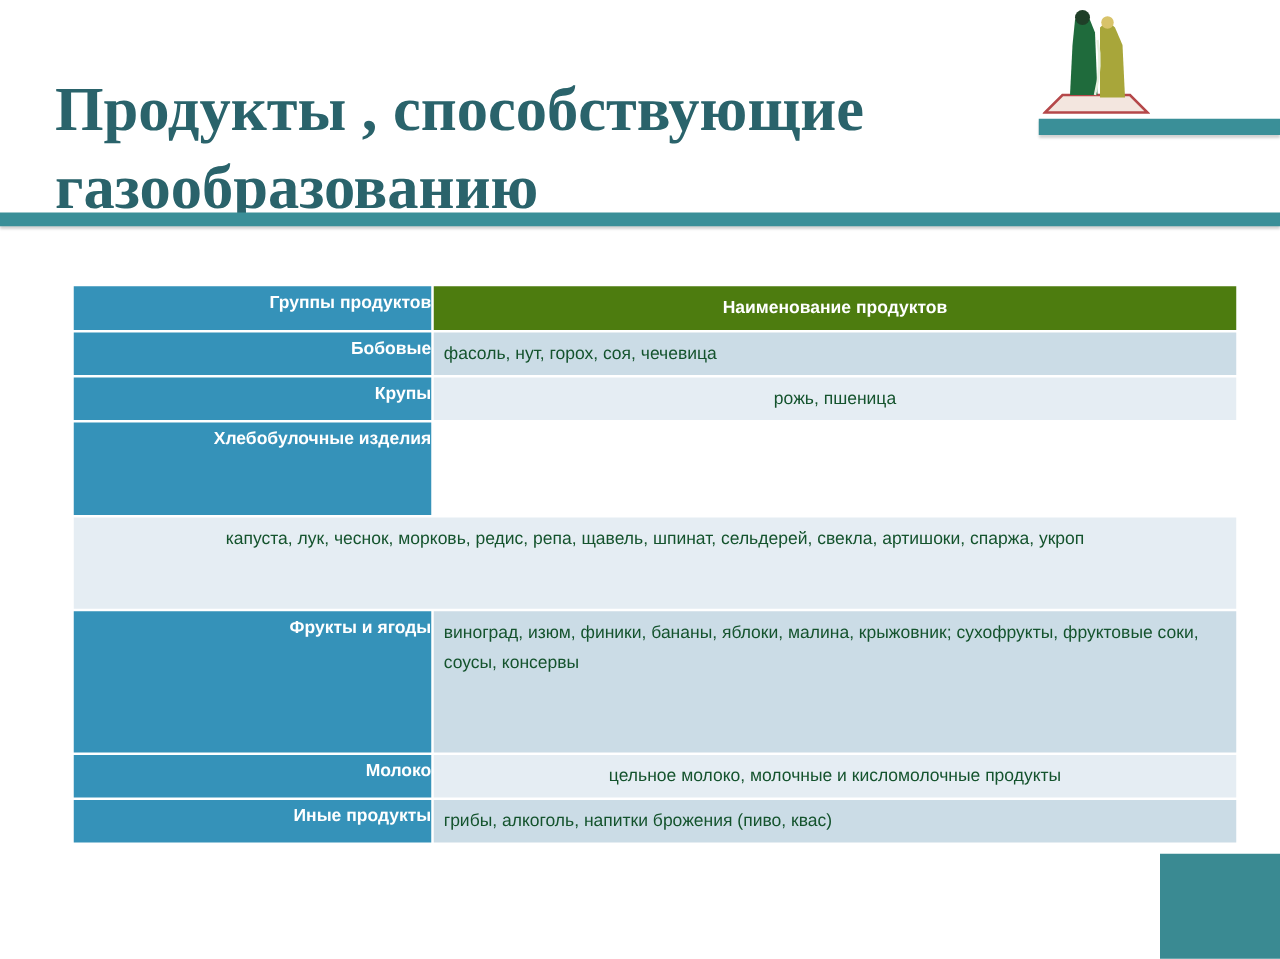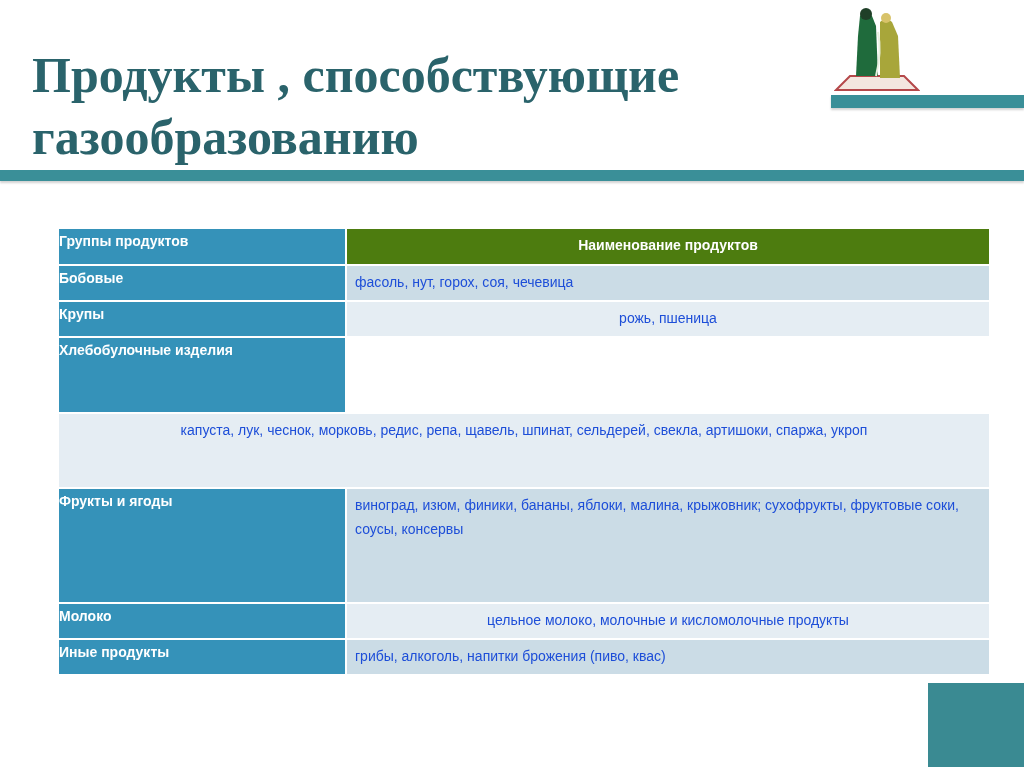--- a/index.html
+++ b/index.html
@@ -1,25 +1,25 @@
 <!DOCTYPE html>
 <html><head>
 <meta charset="utf-8">
 <style>
   html, body { margin:0; padding:0; }
   body { width:1024px; height:767px; position:relative; background:#ffffff; overflow:hidden; font-family:"Liberation Sans", sans-serif; }
-  .title { position:absolute; left:28px; top:40px; width:780px; font-family:"Liberation Serif", serif; font-weight:bold; font-size:50px; line-height:62px; color:#2a636b; margin:4px; }
+  .title { position:absolute; left:28px; top:40px; width:780px; font-family:"Liberation Serif", serif; font-weight:bold; font-size:50px; line-height:62px; color:#2a636b; margin:16px; }
   .title-bar { position:absolute; left:0; top:170px; width:1024px; height:11px; background:#3a8f98; box-shadow:0 2px 2px rgba(0,0,0,0.18); }
   .logo-bar { position:absolute; left:831px; top:95px; width:193px; height:13px; background:#3a8f98; box-shadow:0 2px 2px rgba(0,0,0,0.18); }
   .logo { position:absolute; left:834px; top:2px; width:86px; height:92px; }
   .corner-square { position:absolute; left:928px; top:683px; width:96px; height:84px; background:#3a8a92; }
   .table { position:absolute; left:59px; top:229px; width:930px; }
   .row { display:flex; margin-bottom:2px; }
-  .cell-left { width:286px; background:#3592b9; color:#ffffff; font-weight:bold; font-size:14px; text-align:left; padding-top:8px; box-sizing:border-box; margin-right:2px; }
-  .cell-right { flex:1; color:#1d4ed8; font-size:14px; line-height:24px; padding:4px 8px 0 8px; box-sizing:border-box; }
+  .cell-left { width:286px; background:#3592b9; color:#ffffff; font-weight:bold; font-size:14px; text-align:right; padding-top:8px; box-sizing:border-box; margin-right:2px; }
+  .cell-right { flex:1; color:#14532d; font-size:14px; line-height:24px; padding:4px 8px 0 8px; box-sizing:border-box; }
   .header .cell-right { background:#4d7c0f; color:#ffffff; font-weight:bold; text-align:center; padding-top:4px; }
   .odd .cell-right { background:#cbdce6; }
   .even .cell-right { background:#e5edf3;text-align:center; }
 </style>
 </head>
 <body>
 
 <h1 class="title">
   <span>Продукты , способствующие</span><br>
   <span>газообразованию</span>

